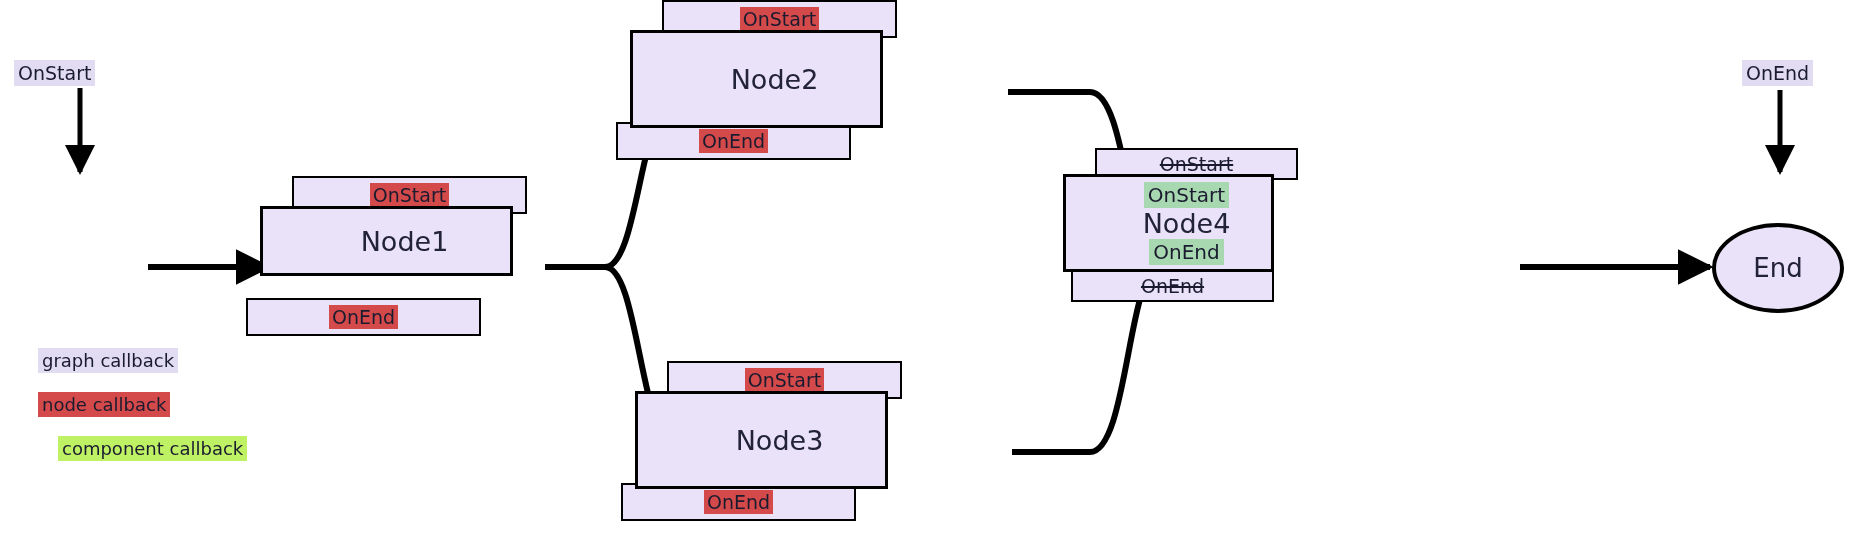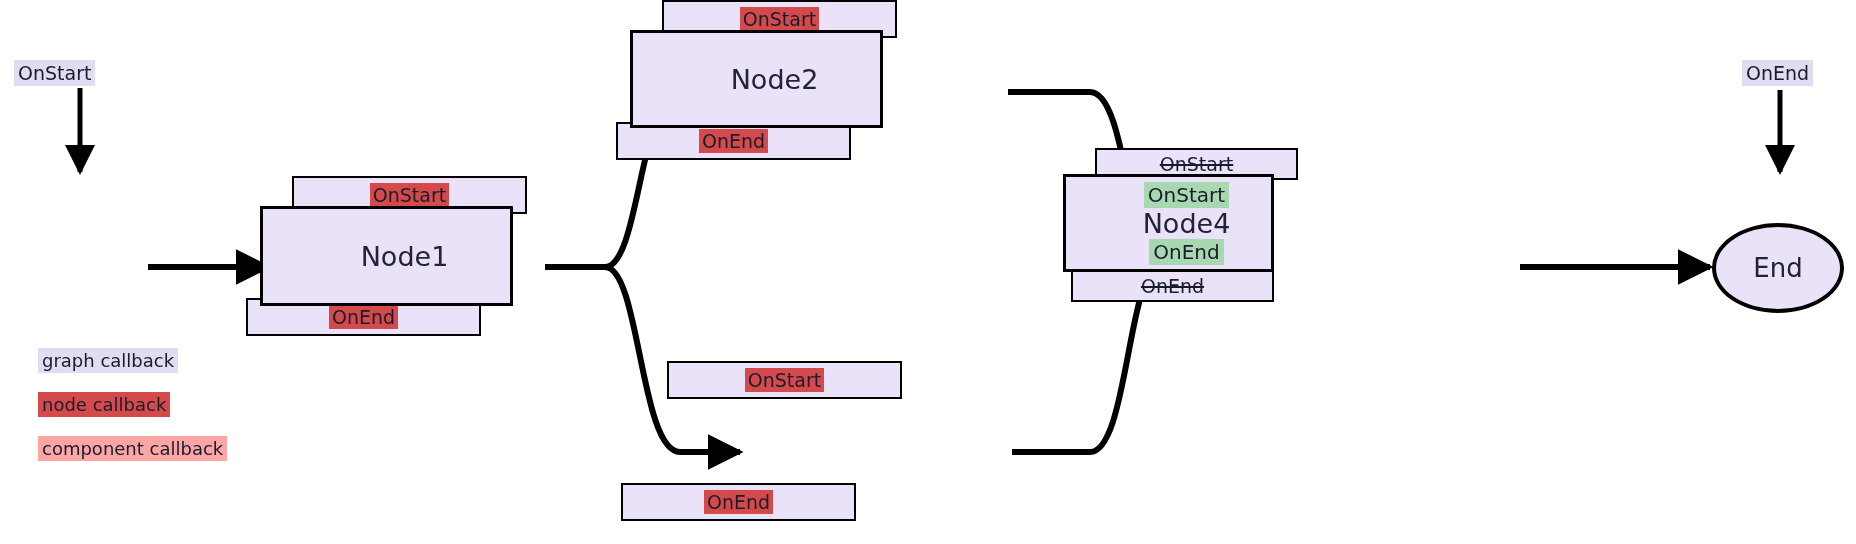--- a/index.html
+++ b/index.html
@@ -120,21 +120,21 @@
     font-size: 18px;
     color: #1b1b30;
     margin-bottom: 19px;
     display: inline-block;
     padding: 2px 4px;
     white-space: nowrap;
   }
   .legend-row { display: block; }
   .lg-graph { background: #e1dcf2; }
   .lg-node  { background: #d44a4a; }
-  .lg-comp  { background: #fca5a5; }
+  .lg-comp  { background: #bef264; margin-left: 20px; }
 </style>
 </head>
 <body>
 
 <div id="canvas">
 
   <svg class="edges" viewBox="0 0 1856 544" xmlns="http://www.w3.org/2000/svg">
     <defs>
       <marker id="arrow" viewBox="0 0 10 10" refX="9" refY="5" markerWidth="6" markerHeight="6" orient="auto-start-reverse">
         <path d="M 0 0 L 10 5 L 0 10 z" fill="#000000"></path>
@@ -168,21 +168,21 @@
 
 
   <div class="terminal" style="left:1712px; top:223px; width:132px; height:90px;">
     <span>End</span>
   </div>
 
   <div class="node-group" style="left:260px; top:170px; width:300px; height:180px;">
     <div class="node-bar" style="left:32px; top:6px; width:235px; height:38px; z-index:1;">
       <span class="hl-node">OnStart</span>
     </div>
-    <div class="node-body" style="left:0px; top:36px; width:253px; height:100px;">
+    <div class="node-body" style="left:0px; top:36px; width:253px; height:70px;">
       <span class="node-title">Node1</span>
     </div>
     <div class="node-bar" style="left:-14px; top:128px; width:235px; height:38px; z-index:1;">
       <span class="hl-node">OnEnd</span>
     </div>
   </div>
 
   <div class="node-group" style="left:630px; top:-6px; width:300px; height:180px;">
     <div class="node-bar" style="left:32px; top:6px; width:235px; height:38px; z-index:1;">
       <span class="hl-node">OnStart</span>
@@ -191,20 +191,23 @@
       <span class="node-title">Node2</span>
     </div>
     <div class="node-bar" style="left:-14px; top:128px; width:235px; height:38px; z-index:1;">
       <span class="hl-node">OnEnd</span>
     </div>
   </div>
 
   <div class="node-group" style="left:635px; top:355px; width:300px; height:180px;">
     <div class="node-bar" style="left:32px; top:6px; width:235px; height:38px; z-index:1;">
       <span class="hl-node">OnStart</span>
+    </div>
+    <div class="node-body" style="left:0px; top:36px; width:253px; height:98px;">
+      <span class="node-title">Node3</span>
     </div>
     <div class="node-bar" style="left:-14px; top:128px; width:235px; height:38px; z-index:1;">
       <span class="hl-node">OnEnd</span>
     </div>
   </div>
 
   <div class="node-group" style="left:1063px; top:142px; width:300px; height:185px;">
     <div class="node-bar" style="left:32px; top:6px; width:203px; height:32px; z-index:1;">
       <span class="struck">OnStart</span>
     </div>

